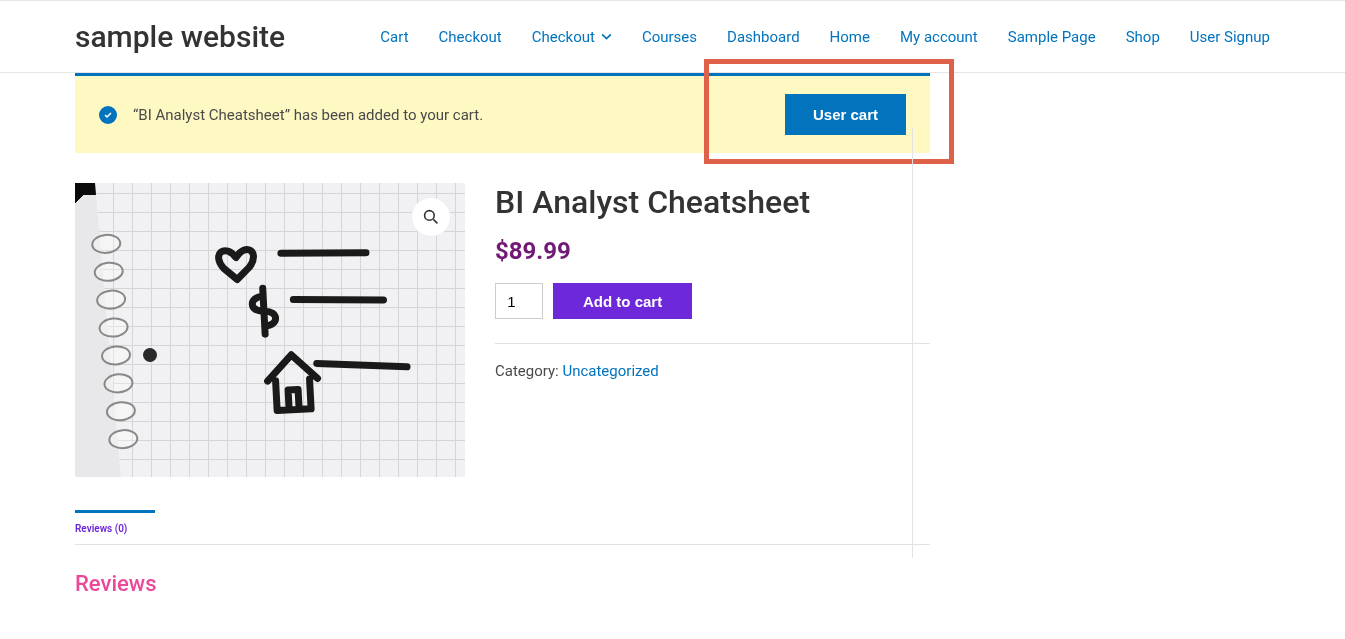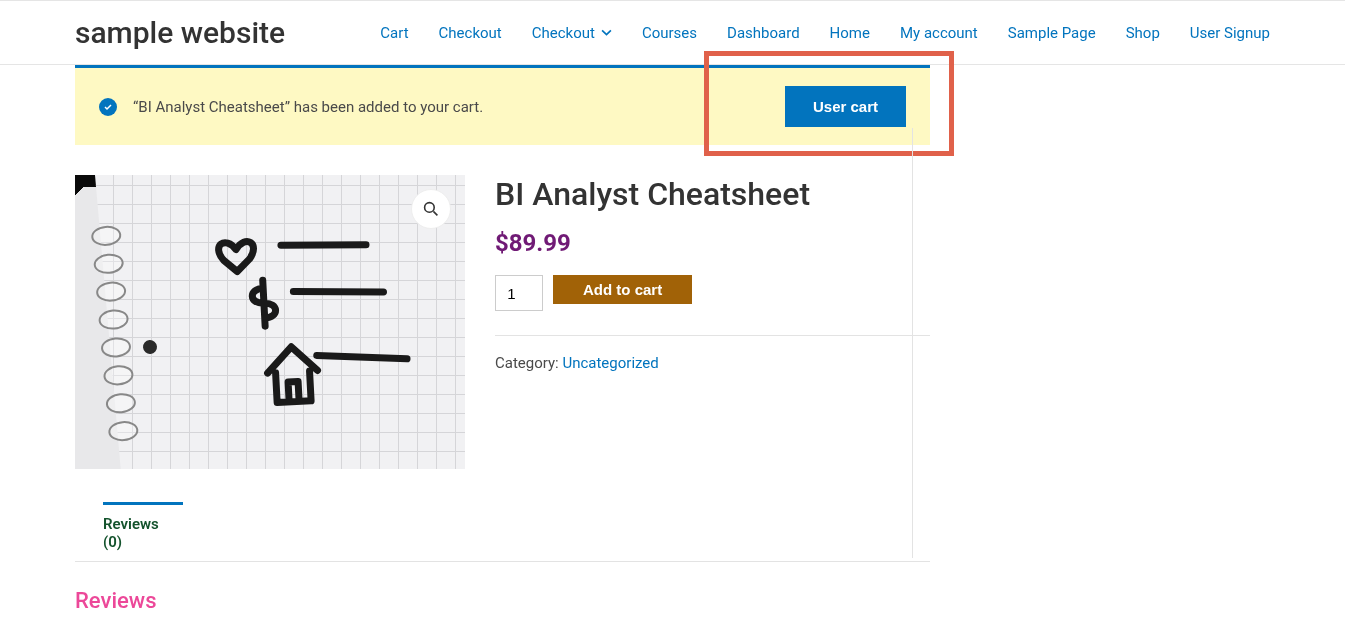--- a/index.html
+++ b/index.html
@@ -3,21 +3,21 @@
   <meta charset="utf-8">
   <style>
     * { margin: 0; padding: 0; box-sizing: border-box; }
     body { font-family: -apple-system, BlinkMacSystemFont, "Segoe UI", Roboto, Helvetica, Arial, sans-serif; color: #3a3a3a; background: #fff; }
     .top-border { border-top: 1px solid #e5e5e5; }
     .header {
       display: flex;
       align-items: center;
       justify-content: space-between;
       padding: 0 75px;
-      height: 64px;
+      height: 72px;
       border-bottom: 1px solid #e5e5e5;
       text-align: right;
     }
     .site-title {
       font-size: 30px;
       font-weight: 500;
       color: #333;
     }
     .nav {
       display: flex;
@@ -144,47 +144,46 @@
     .product-title { font-size: 32px; font-weight: 500; color: #333; margin-bottom: 16px; }
     .price { font-size: 24px; font-weight: 700; color: #701a75; margin-bottom: 18px; }
     .cart-row { display: flex; gap: 10px; align-items: stretch; margin-bottom: 24px; }
     .qty-input {
       width: 48px; height: 36px;
       border: 1px solid #ccc;
       text-align: center;
       font-size: 15px;
     }
     .add-cart-btn {
-      background: #a16207;
+      background: #6d28d9;
       color: #fff;
       border: none;
       padding: 0 30px;
-      height: 29px;
+      height: 36px;
       font-size: 15px;
       font-weight: 600;
       cursor: pointer;
     }
     .divider { border-top: 1px solid #e3e3e3; margin: 22px 0 18px; }
     .category-row { font-size: 15px; color: #4a4a4a; }
     .category-row a { color: #0274be; text-decoration: none; }
     .tabs {
       margin-top: 34px;
       border-bottom: 1px solid #e3e3e3;
       display: flex;
     }
     .tab {
       padding: 10px 2px 10px 0;
-      font-size: 15px;
+      font-size: 10px;
       font-weight: 600;
-      color: #14532d;
+      color: #6d28d9;
       border-top: 3px solid #0274be;
       margin-top: -1px;
       width: 80px;
       cursor: pointer;
-      margin-left: 28px;
     }
     .reviews-heading { font-size: 22px; font-weight: 500; color: #ec4899; margin-top: 26px; }
     .right-divider {
       position: absolute;
       top: 128px;
       left: 912px;
       width: 1px;
       height: 430px;
       background: #e3e3e3;
     }

